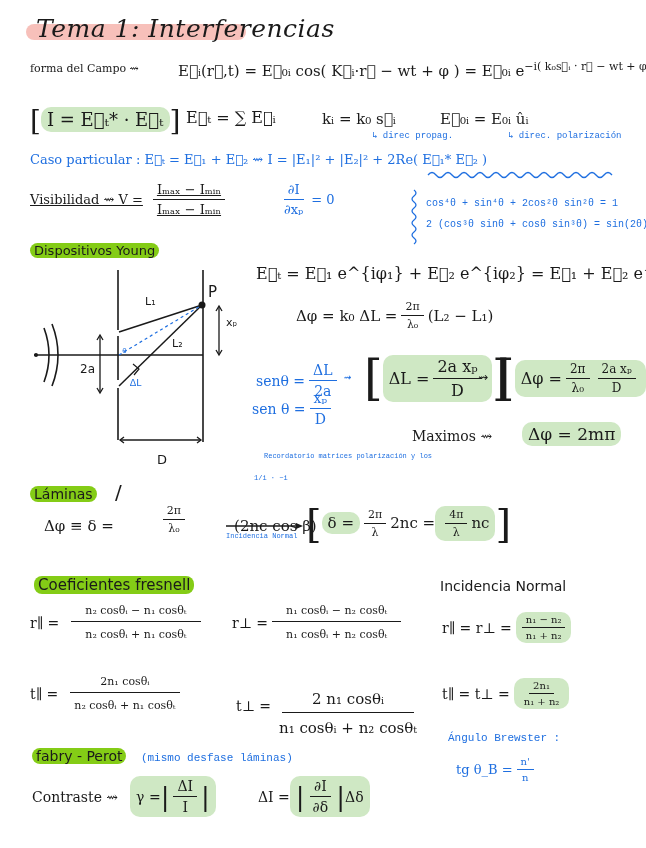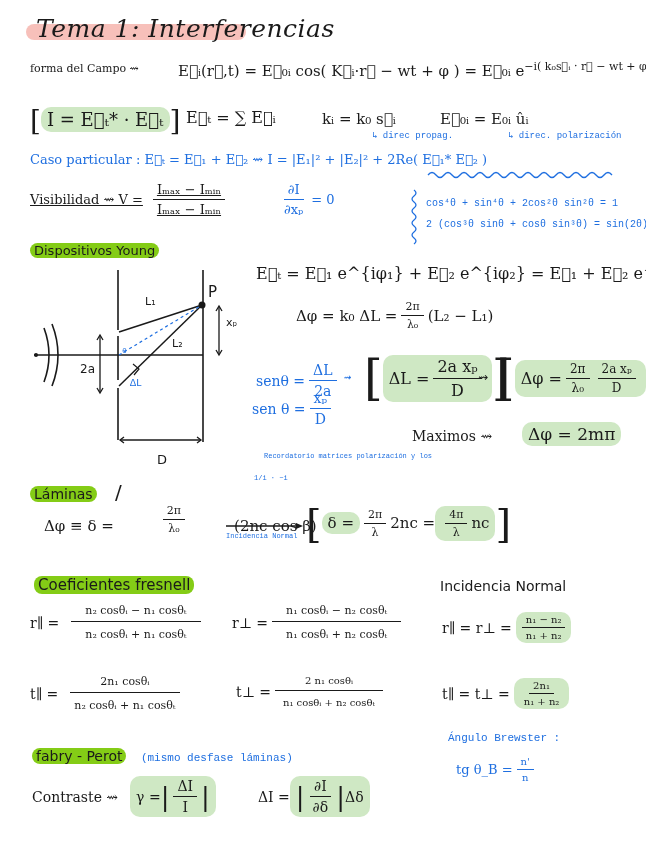--- a/index.html
+++ b/index.html
@@ -234,21 +234,21 @@
 </div>
 <div class="abs math" style="left:30px; top:675px; font-size:14px; display:flex; align-items:center;">
   <span>t∥ =</span>
   <span class="frac" style="font-size:11px; margin-left:12px;">
       <span class="num" style="padding:0 30px 4px;">2n₁ cosθᵢ</span>
       <span class="den" style="padding-top:6px;">n₂ cosθᵢ + n₁ cosθₜ</span>
     </span>
 </div>
 <div class="abs math" style="left:236px; top:675px; font-size:14px; display:flex; align-items:center;">
   <span>t⊥ =</span>
-  <span class="frac" style="font-size:10px;">
+  <span class="frac" style="font-size:15px;margin-top:15px;">
       <span class="num" style="padding:0 30px 4px;">2 n₁ cosθᵢ</span>
       <span class="den" style="padding-top:6px;">n₁ cosθᵢ + n₂ cosθₜ</span>
     </span>
 </div>
 
 <div class="abs" style="left:440px; top:578px; font-size:14px;">Incidencia Normal</div>
 <div class="abs math" style="left:442px; top:612px; font-size:14px; display:flex; align-items:center;">
   <span>r∥ = r⊥ =</span>
   <span class="frac hl-green" style="font-size:10px;align-items:center;">
       <span class="num">n₁ − n₂</span>

